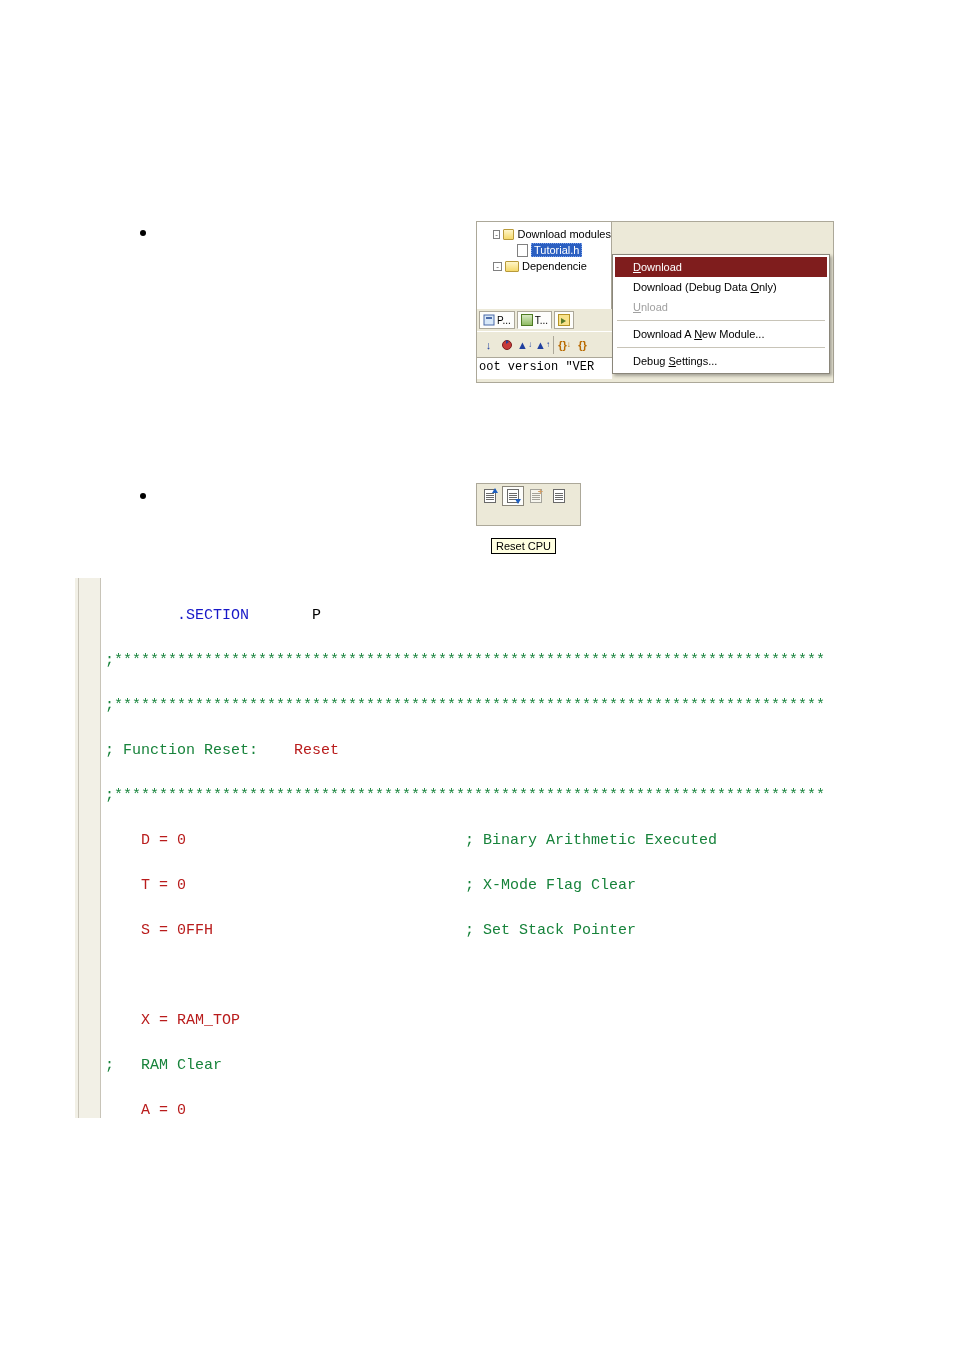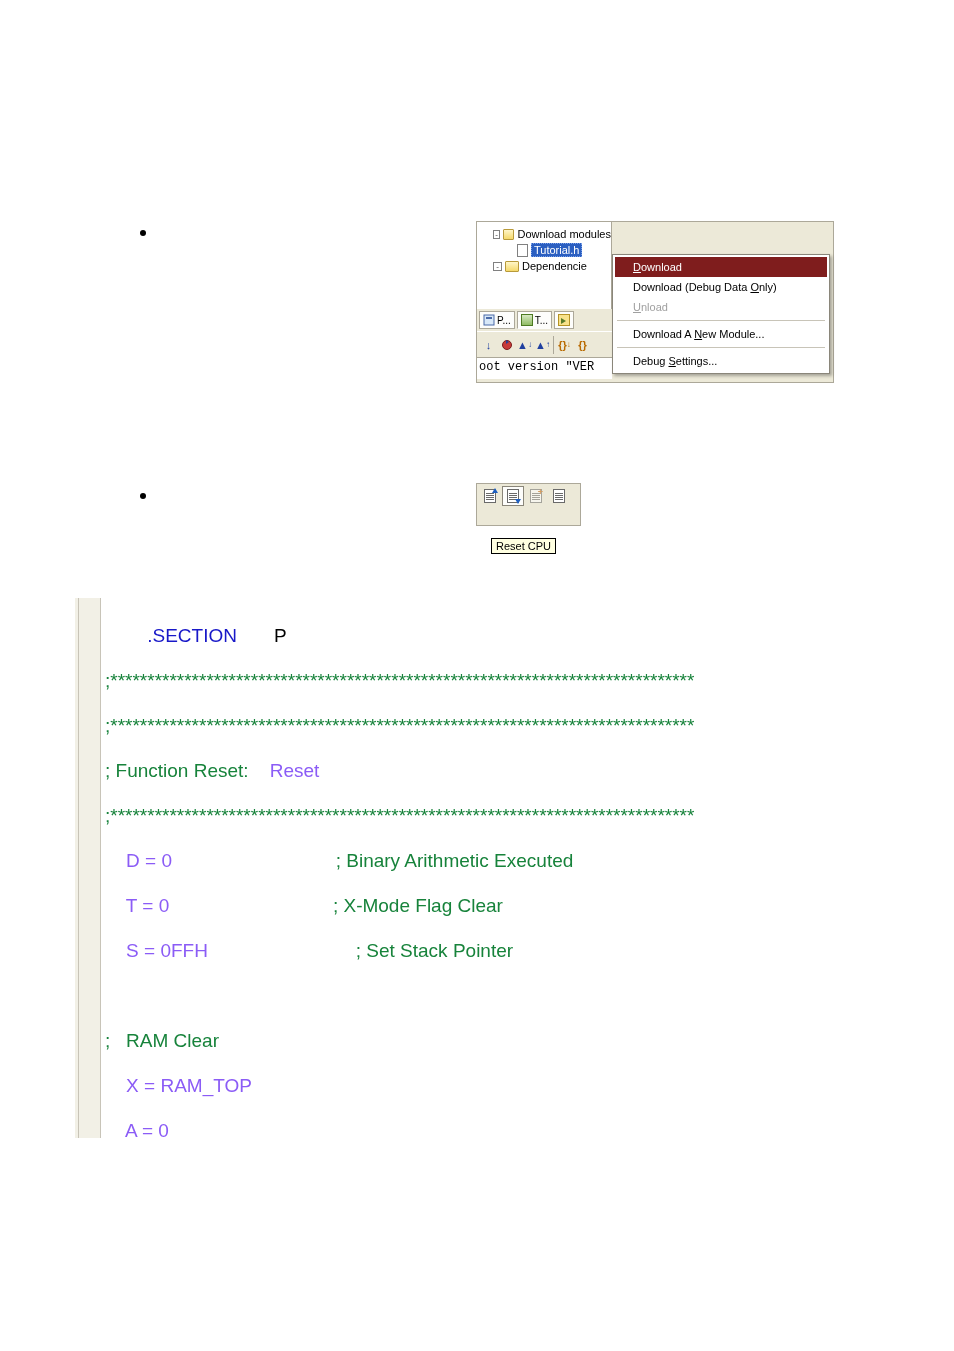--- a/index.html
+++ b/index.html
@@ -219,25 +219,25 @@
     border:1px solid #000;
     font-size:11px;
     padding:1px 4px;
     white-space:nowrap;
     margin-top:31px;
   }
 
   
   .shot3 {
     position:absolute;
-    left:75px; top:598px;
+    left:75px; top:578px;
     width:690px; height:540px;
     background:#fff;
-    font-family:Liberation Sans, sans-serif;
-    font-size:19px;
+    font-family:Liberation Mono, monospace;
+    font-size:15px;
     line-height:15px;
     white-space:pre;
   }
   .gutter {
     position:absolute;left:0;top:0;bottom:0;width:26px;
     background:#f2f0e6;
     border-right:1px solid #c8c4b8;
   }
   .gutter-inner {
     position:absolute;left:3px;top:0;bottom:0;width:1px;
@@ -258,21 +258,21 @@
     border-bottom:7px solid transparent;
     filter:drop-shadow(1px 0 0 #aa8a10);
   }
   .code {
     position:absolute;left:26px;top:0;right:0;
   }
   .code-line { height:15px; position:relative; padding-left:4px;}
   .hl-line { background:#ffff55; }
   .kw  { color:#1818c8; }
   .cm  { color:#17833b; }
-  .txt { color:#8b5cf6; }
+  .txt { color:#b91c1c; }
 </style>
 </head>
 <body>
 
 <div class="bullet1"></div>
 
 <div class="shot1">
 
   <div class="tree-area">
     <div class="tree-row tree-indent0">
@@ -380,22 +380,22 @@
   <div class="code">
     <div class="code-line"><span>        </span><span class="kw">.SECTION</span><span>       P</span></div>
     <div class="code-line"><span class="cm">;*******************************************************************************</span></div>
     <div class="code-line"><span class="cm">;*******************************************************************************</span></div>
     <div class="code-line"><span class="cm">; Function Reset:    </span><span class="txt">Reset</span></div>
     <div class="code-line"><span class="cm">;*******************************************************************************</span></div>
     <div class="code-line"><span class="txt">    D = 0                               </span><span class="cm">; Binary Arithmetic Executed</span></div>
     <div class="code-line"><span class="txt">    T = 0                               </span><span class="cm">; X-Mode Flag Clear</span></div>
     <div class="code-line"><span class="txt">    S = 0FFH                            </span><span class="cm">; Set Stack Pointer</span></div>
     <div class="code-line"></div>
+    <div class="code-line"><span class="txt">    X = RAM_TOP</span></div>
     <div class="code-line"><span class="cm">;   RAM Clear</span></div>
-    <div class="code-line"><span class="txt">    X = RAM_TOP</span></div>
     <div class="code-line"><span class="txt">    A = 0</span></div>
     
     
     
     
     
     
     
     
     

